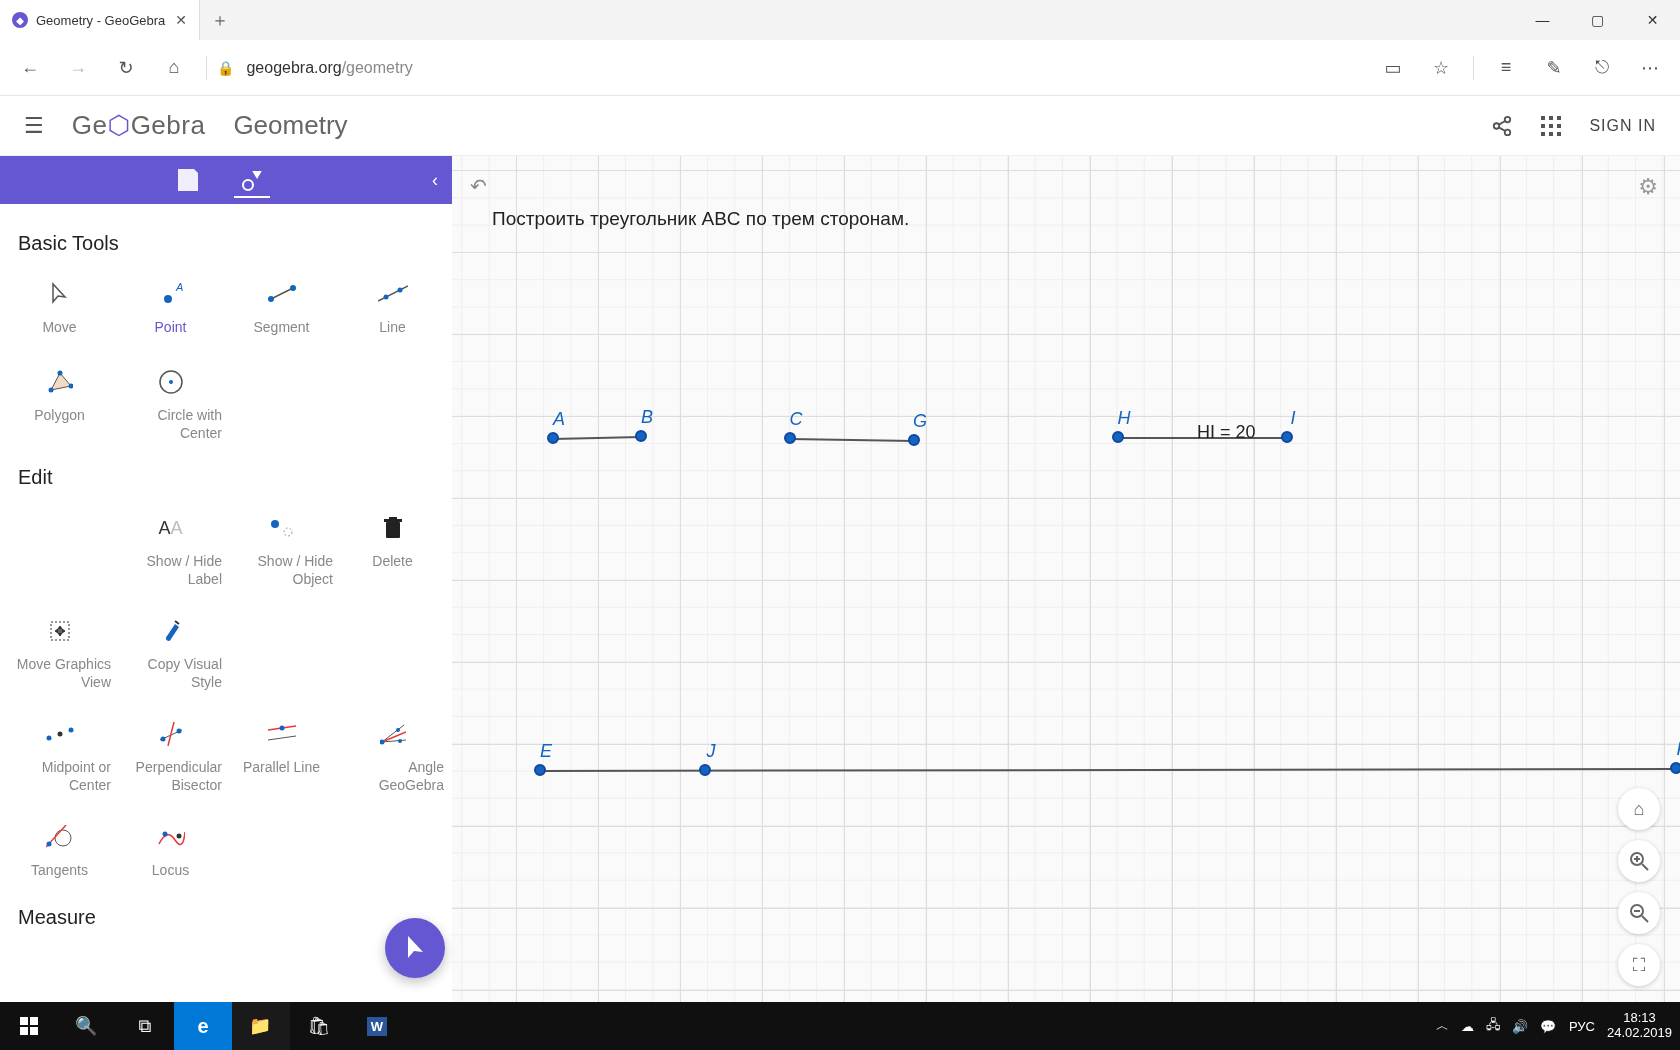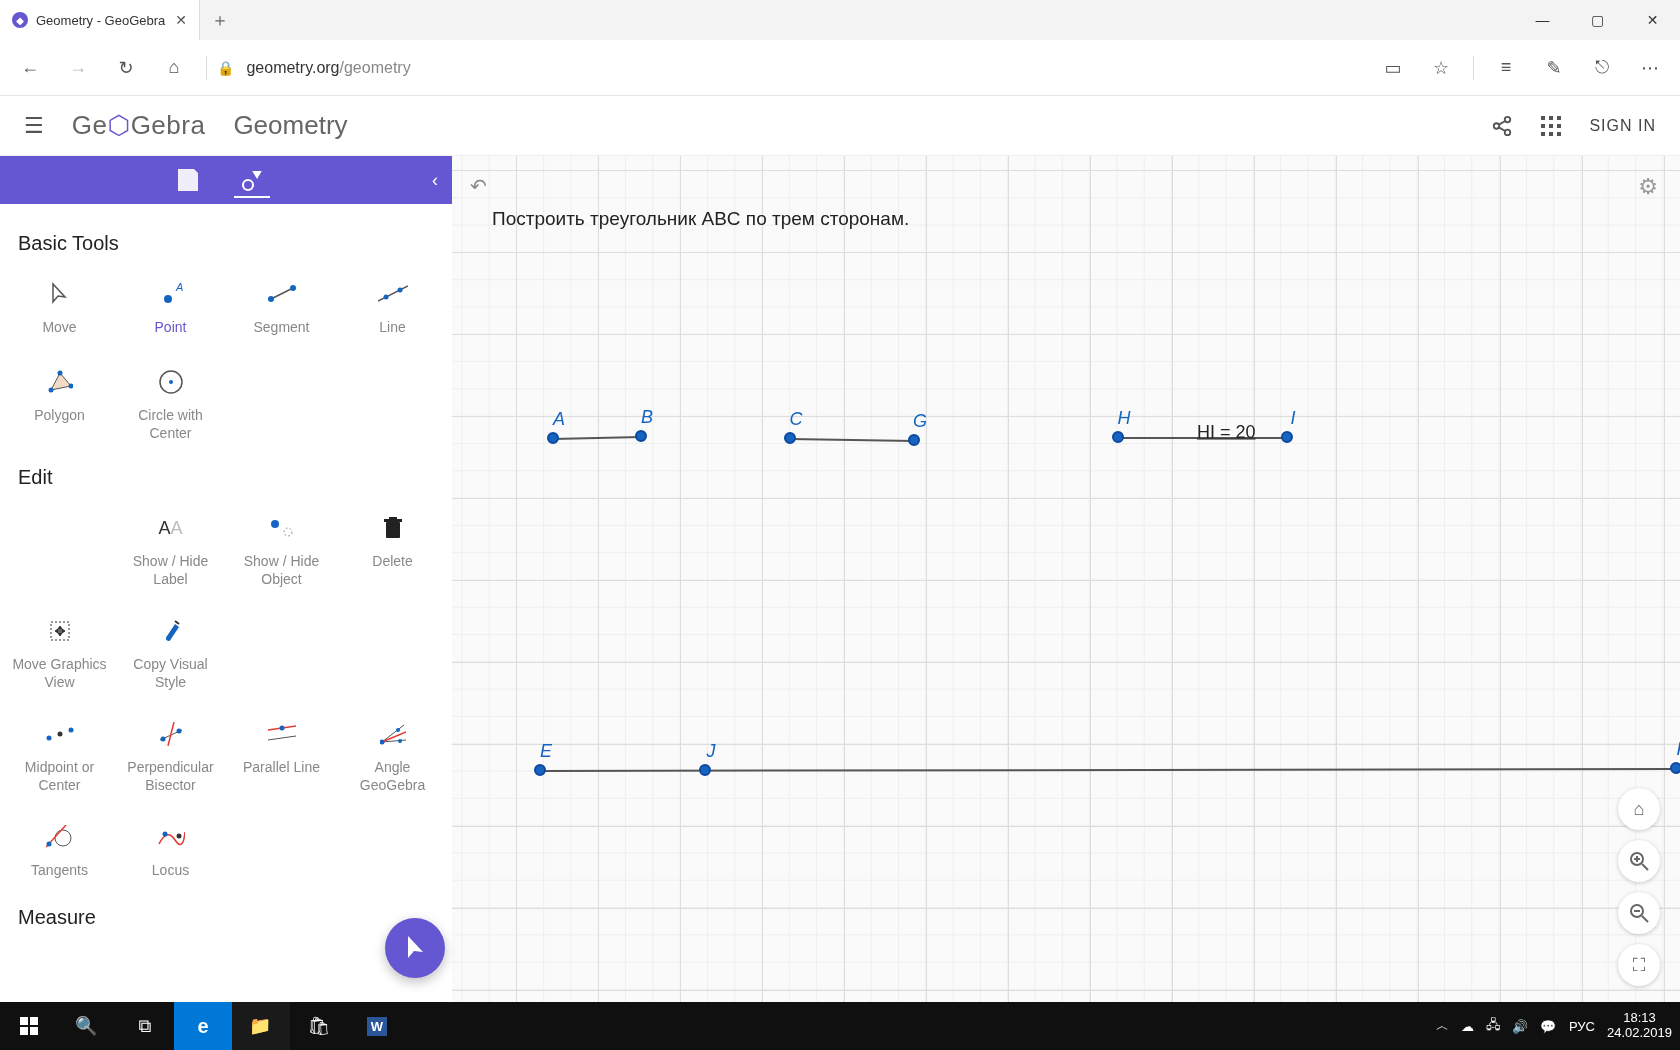--- a/index.html
+++ b/index.html
@@ -43,21 +43,21 @@
 .side-tabs { display:flex; gap:28px; margin-left:170px; }
 .side-tab { width:36px; height:48px; display:flex; align-items:center; justify-content:center; color:#fff; font-size:20px; cursor:pointer; position:relative; }
 .side-tab.active::after { content:""; position:absolute; bottom:6px; left:0; right:0; height:2px; background:#fff; }
 .side-collapse { position:absolute; right:14px; color:#fff; font-size:18px; cursor:pointer; }
 .side-body { flex:1; overflow-y:auto; padding:18px 4px 120px 4px; position:relative; }
 .side-body::-webkit-scrollbar{width:14px}.side-body::-webkit-scrollbar-thumb{background:#ccc;border-radius:7px}
 .section-title { font-size:20px; color:#222; margin:10px 0 10px 14px; }
 .tool-grid { display:grid; grid-template-columns:repeat(4,1fr); }
 .tool { display:flex; flex-direction:column; align-items:center; justify-content:flex-start; padding:14px 4px; cursor:pointer; gap:10px; min-height:88px; }
 .tool-icon { width:30px; height:30px; display:flex; align-items:center; justify-content:center; }
-.tool-label { font-size:14px; color:#888; text-align:center; line-height:1.25; }
+.tool-label { font-size:14px; color:#888; text-align:right; line-height:1.25; }
 .tool.selected .tool-label { color:#6557d2; font-weight:500; }
 .hint { position:absolute; font-size:14px; color:#999; }
 
 .fab { position:absolute; left:385px; bottom:24px; width:60px; height:60px; border-radius:50%; background:#6557d2; display:flex; align-items:center; justify-content:center; box-shadow:0 4px 12px rgba(0,0,0,.25); cursor:pointer; z-index:5; }
 
 
 .canvas-wrap { flex:1; position:relative; background:#fafafa; }
 .canvas { position:absolute; inset:0; }
 .grid-bg { position:absolute; inset:0;
   background-image:linear-gradient(#ddd 1px,transparent 1px),linear-gradient(90deg,#ddd 1px,transparent 1px),linear-gradient(#eee 1px,transparent 1px),linear-gradient(90deg,#eee 1px,transparent 1px);
@@ -102,21 +102,21 @@
   </div>
 </div>
 
 <div class="addrbar">
   <div class="nav-btn">←</div>
   <div class="nav-btn disabled">→</div>
   <div class="nav-btn">↻</div>
   <div class="nav-btn">⌂</div>
   <div class="addr-sep"></div>
   <span class="lock">🔒</span>
-  <span class="url"><span class="domain">geometry.org</span><span>/geometry</span></span>
+  <span class="url"><span class="domain">geogebra.org</span><span>/geometry</span></span>
   <div class="addr-right">
     <div class="nav-btn">▭</div>
     <div class="nav-btn">☆</div>
     <div class="addr-sep"></div>
     <div class="nav-btn">≡</div>
     <div class="nav-btn">✎</div>
     <div class="nav-btn">⎋</div>
     <div class="nav-btn">⋯</div>
   </div>
 </div>
@@ -382,21 +382,21 @@
         <div class="pt" style="left: 666px; top: 281px;"></div>
         <div class="pt-label" style="left: 672px; top: 279px;">H</div>
         <div class="pt" style="left: 835px; top: 281px;"></div>
         <div class="pt-label" style="left: 841px; top: 279px;">I</div>
         <div class="pt" style="left: 88px; top: 614px;"></div>
         <div class="pt-label" style="left: 94px; top: 612px;">E</div>
         <div class="pt" style="left: 253px; top: 614px;"></div>
         <div class="pt-label" style="left: 259px; top: 612px;">J</div>
         <div class="pt" style="left: 1224px; top: 612px;"></div>
         <div class="pt-label" style="left: 1230px; top: 610px;">F</div>
-        <div class="seg-label" style="left: 745px; top: 276px; text-decoration: underline;">HI = 20</div>
+        <div class="seg-label" style="left: 745px; top: 276px;">HI = 20</div>
       </div>
     <div class="canvas-ctrls">
       <div class="cctrl">⌂</div>
       <div class="cctrl">
           <svg width="20" height="20" viewBox="0 0 20 20" fill="none" stroke="#666" stroke-width="2">
             <circle cx="8" cy="8" r="6"></circle>
             <line x1="13" y1="13" x2="19" y2="19"></line>
             <line x1="8" y1="5" x2="8" y2="11"></line>
             <line x1="5" y1="8" x2="11" y2="8"></line>
           </svg>

